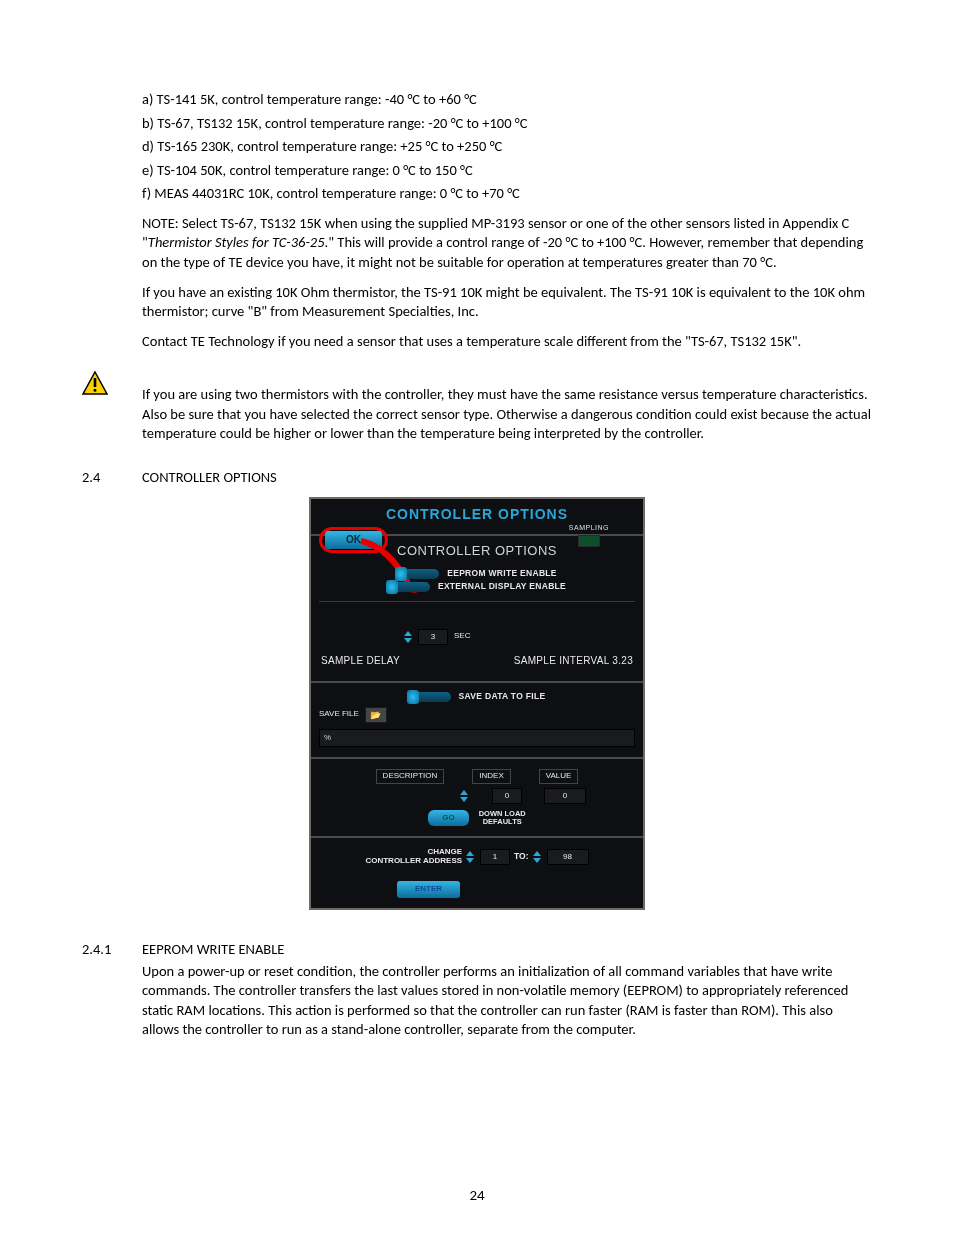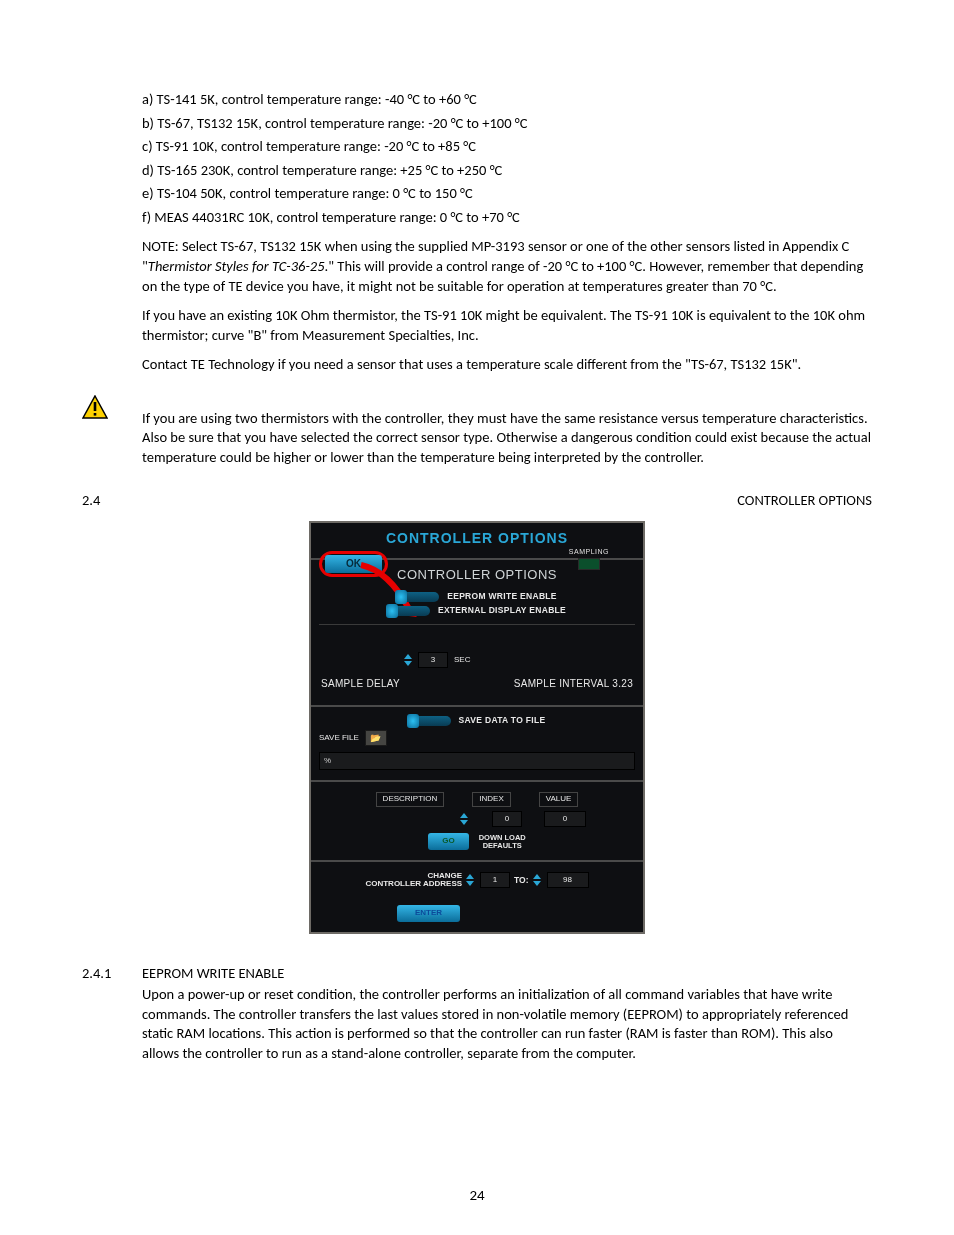--- a/index.html
+++ b/index.html
@@ -17,21 +17,20 @@
     padding: 90px 82px 60px 82px;
     font-size: 14.5px;
     line-height: 1.35;
   }
   .indent1 { margin-left: 60px; }
   .para { margin: 0 0 4px 0; }
   .blk { margin-top: 10px; }
   .sec-row {
     display: flex;
     margin-top: 24px;
-    justify-content: space-between;
   }
   .sec-num { width: 60px; flex: 0 0 60px; }
   .sec-title {}
   .warn-row {
     display: flex;
     margin-top: 20px;
     align-items: flex-start;
   }
   .warn-icon-cell { width: 60px; flex: 0 0 60px; }
   .warn-text { flex: 1; padding-top: 14px; }
@@ -251,21 +250,21 @@
   }
   .btn {
     background: linear-gradient(#34b6e6, #0b6d9a);
     color: #0a3a20;
     font-weight: bold;
     font-size: 8px;
     padding: 3px 14px;
     border-radius: 3px;
     text-align: center;
   }
-  .btn.go { color: #0a5a2a; }
+  .btn.go { color: #0a5a2a; border-radius: 6px; }
   .btn.enter { color: #0c4a9a; padding: 3px 18px; }
   .dll-lbl {
     font-size: 7.5px;
     text-align: center;
     line-height: 1.05;
     font-weight: bold;
   }
 
   .addr-row {
     display: flex;
@@ -294,21 +293,20 @@
   }
 </style>
 </head>
 <body>
 
 <div class="page">
 
   <div class="indent1">
     <p class="para">a) TS-141 5K, control temperature range: -40 °C to +60 °C</p>
     <p class="para">b) TS-67, TS132 15K, control temperature range: -20 °C to +100 °C</p>
-    <p class="para">c) TS-91 10K, control temperature range: -20 °C to +85 °C</p>
     <p class="para">d) TS-165 230K, control temperature range: +25 °C to +250 °C</p>
     <p class="para">e) TS-104 50K, control temperature range: 0 °C to 150 °C</p>
     <p class="para">f) MEAS 44031RC 10K, control temperature range: 0 °C to +70 °C</p>
   </div>
 
   <div class="indent1 blk">
     <span>NOTE: Select TS-67, TS132 15K when using the supplied MP-3193 sensor or one of the other sensors listed in Appendix C "</span><em class="appx">Thermistor Styles for TC-36-25</em><span>."  This will provide a control range of -20 °C to +100 °C.  However, remember that depending on the type of TE device you have, it might not be suitable for operation at temperatures greater than 70 °C.</span>
   </div>
 
   <div class="indent1 blk">If you have an existing 10K Ohm thermistor, the TS-91 10K might be equivalent. The TS-91 10K is equivalent to the 10K ohm thermistor; curve "B" from Measurement Specialties, Inc.</div>

